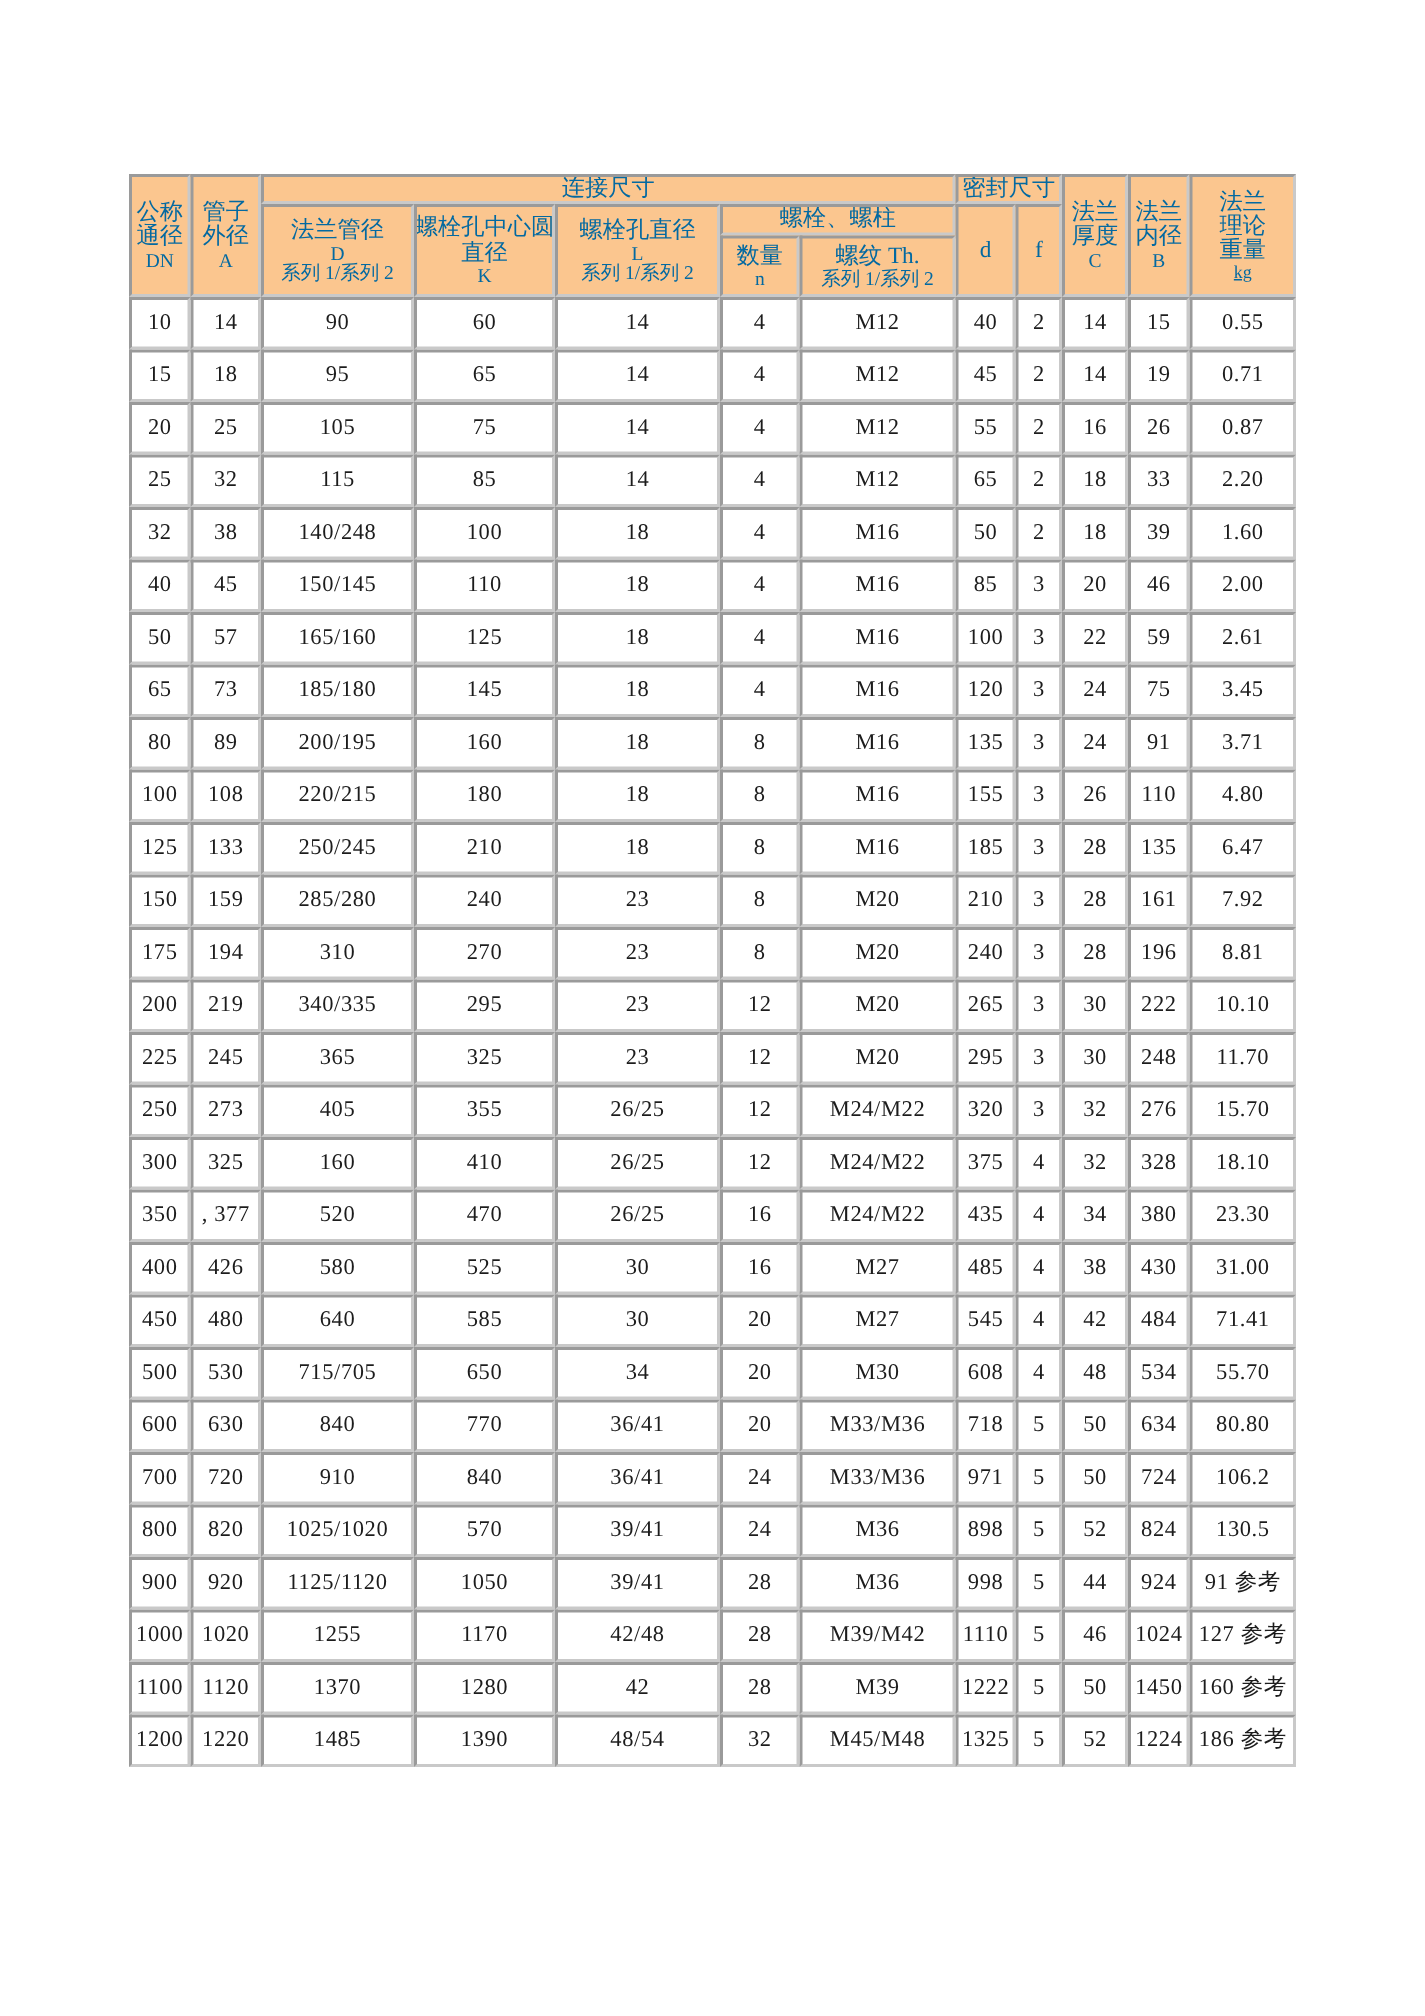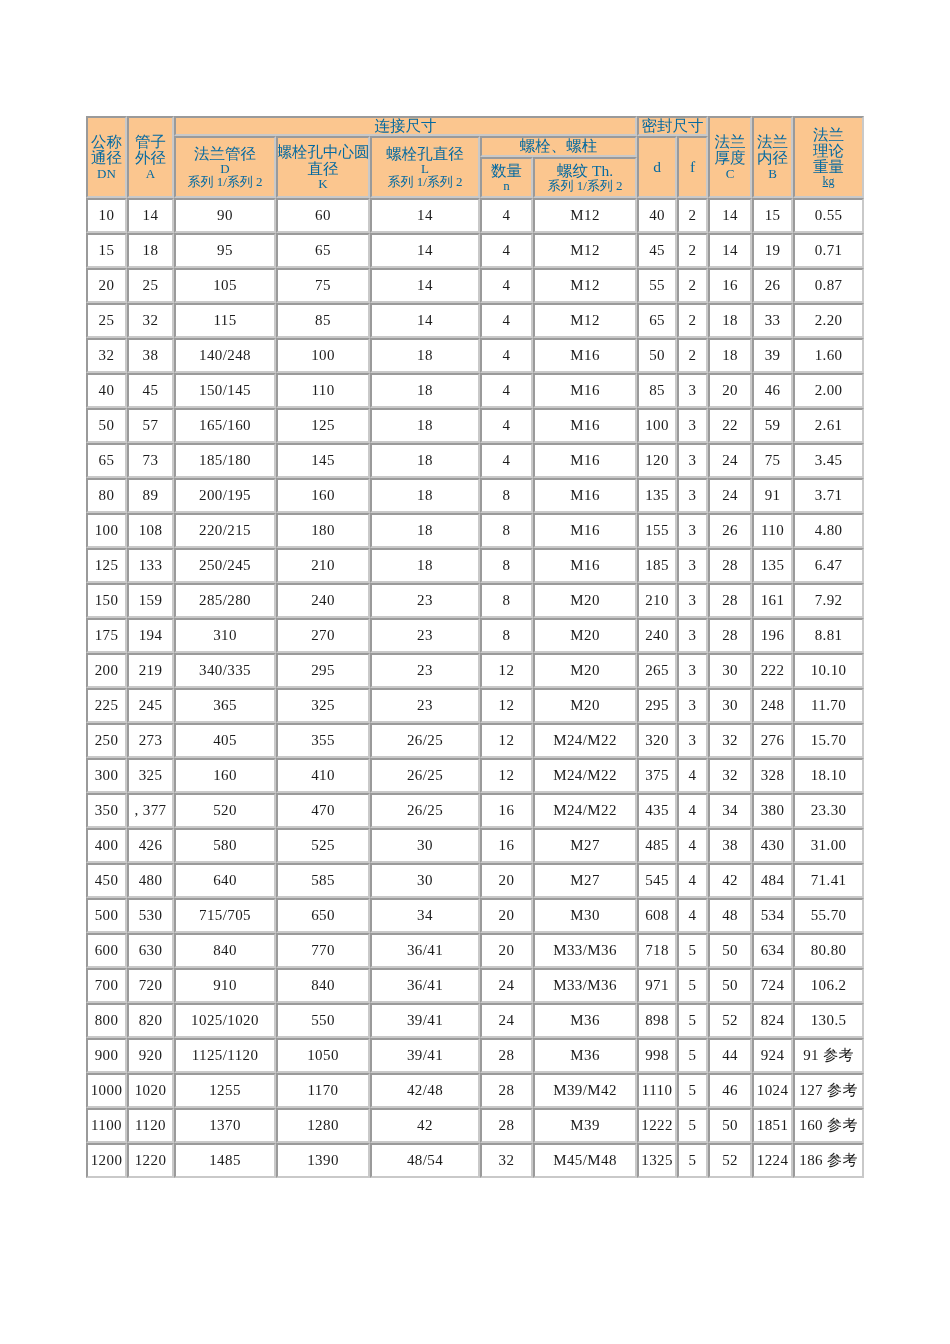--- a/index.html
+++ b/index.html
@@ -542,21 +542,21 @@
             <td>971</td>
             <td>5</td>
             <td>50</td>
             <td>724</td>
             <td>106.2</td>
           </tr>
           <tr>
             <td>800</td>
             <td>820</td>
             <td>1025/1020</td>
-            <td>550</td>
+            <td>570</td>
             <td>39/41</td>
             <td>24</td>
             <td>M36</td>
             <td>898</td>
             <td>5</td>
             <td>52</td>
             <td>824</td>
             <td>130.5</td>
           </tr>
           <tr>
@@ -591,21 +591,21 @@
             <td>1100</td>
             <td>1120</td>
             <td>1370</td>
             <td>1280</td>
             <td>42</td>
             <td>28</td>
             <td>M39</td>
             <td>1222</td>
             <td>5</td>
             <td>50</td>
-            <td>1851</td>
+            <td>1450</td>
             <td class="cn-note">160 参考</td>
           </tr>
           <tr>
             <td>1200</td>
             <td>1220</td>
             <td>1485</td>
             <td>1390</td>
             <td>48/54</td>
             <td>32</td>
             <td>M45/M48</td>

